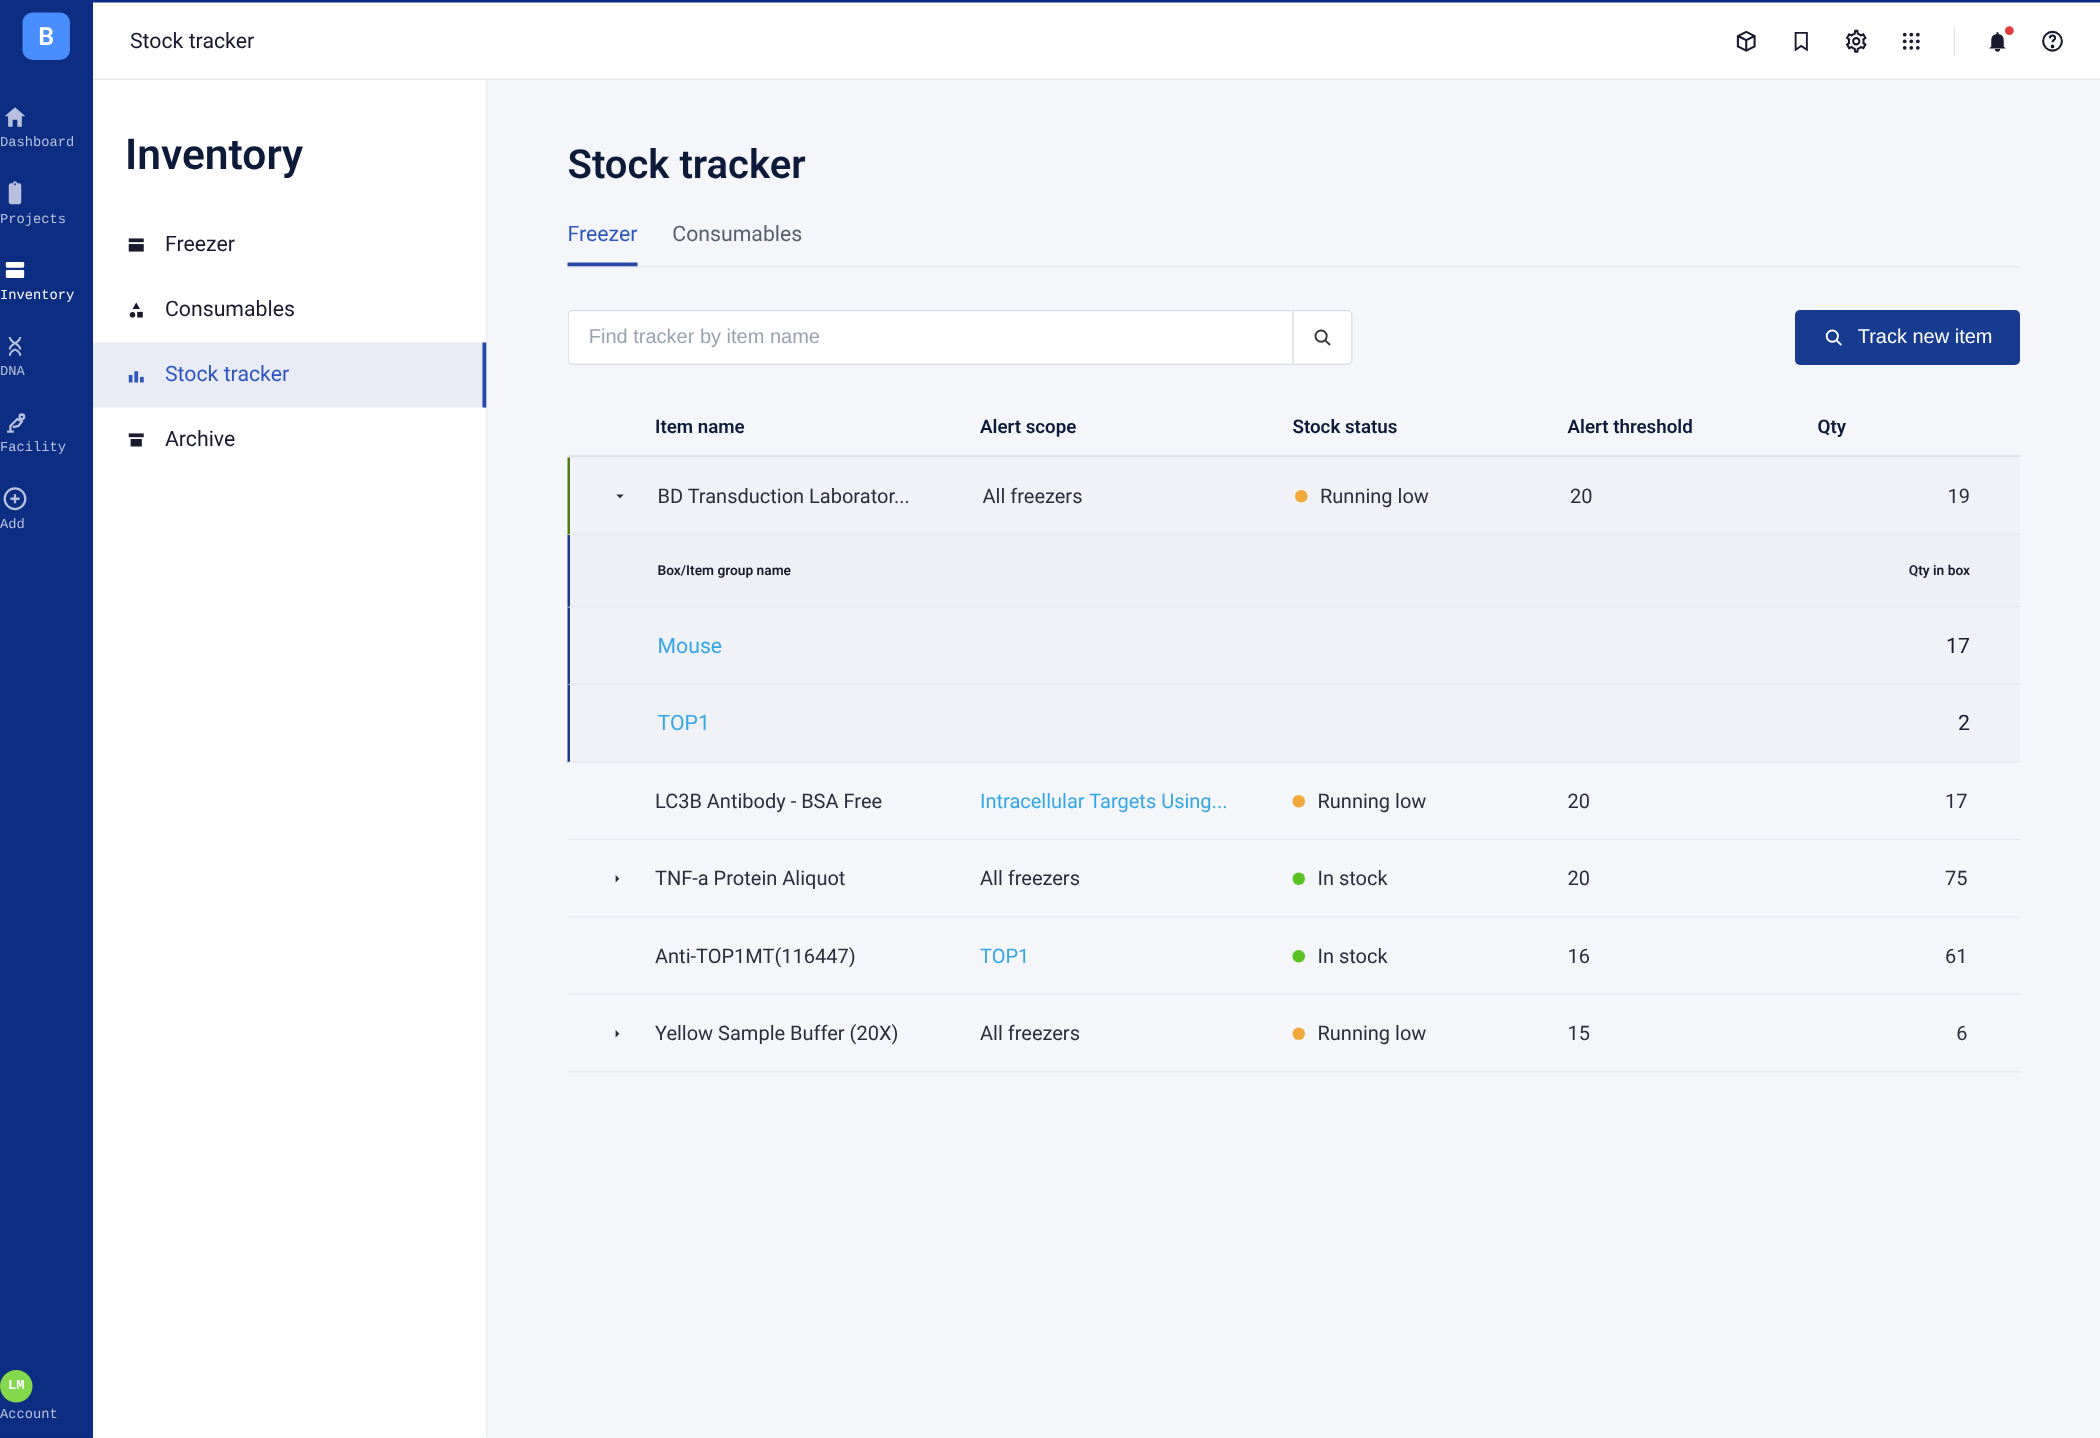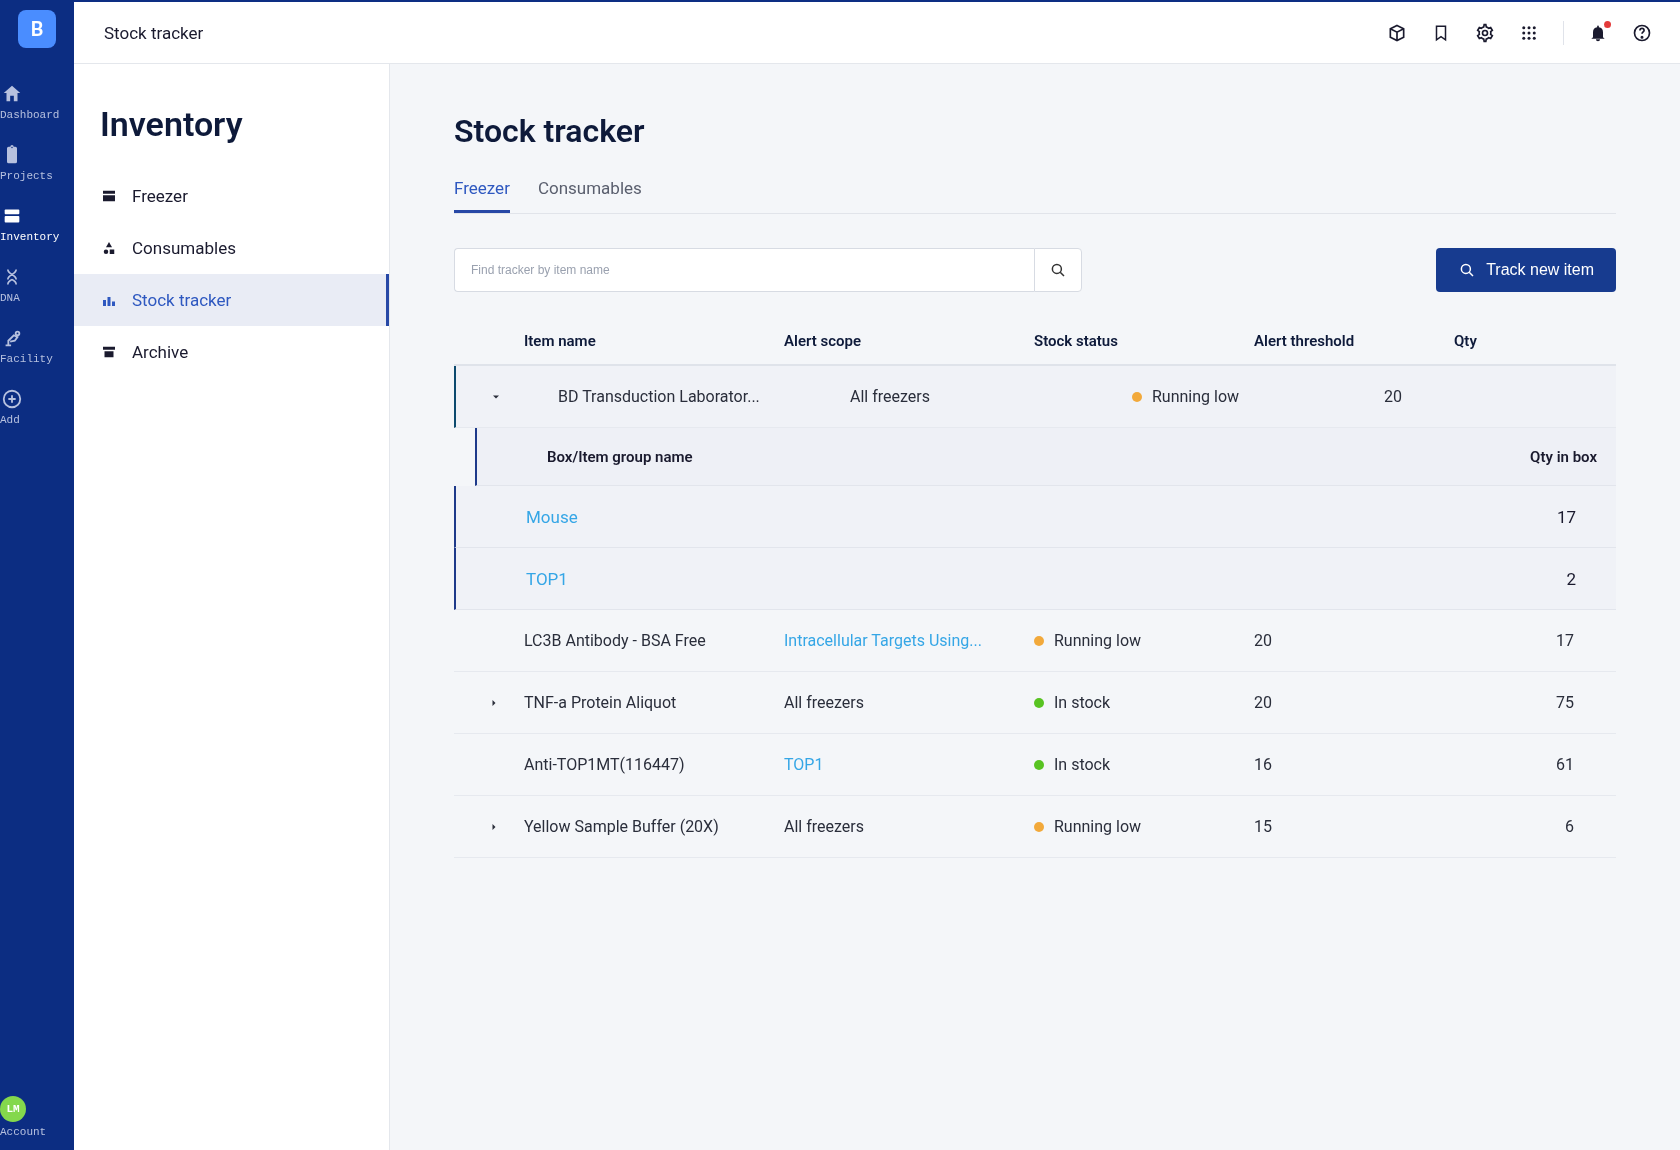--- a/index.html
+++ b/index.html
@@ -131,21 +131,21 @@
 .tab.active { color: #2e58c0; border-bottom-color: #2748a6; }
 
 .toolbar { display: flex; align-items: center; margin-bottom: 26px; }
 .searchgroup { display: flex; }
 .search-input {
   width: 580px; height: 44px;
   border: 1px solid #d7dbe3;
   border-right: none;
   border-radius: 4px 0 0 4px;
   padding: 0 16px;
-  font-size: 12px;
+  font-size: 16px;
   background: #fff;
   color: #1a1a2e;
 }
 .search-input::placeholder { color: #9aa1af; }
 .search-btn {
   width: 48px; height: 44px;
   border: 1px solid #d7dbe3;
   background: #fff;
   border-radius: 0 4px 4px 0;
   display: flex; align-items: center; justify-content: center;
@@ -178,29 +178,28 @@
   font-weight: 600;
   font-size: 15px;
   color: #0e1a3a;
 }
 .trow {
   height: 62px;
   border-bottom: 1px solid #e6e9ef;
   font-size: 16px;
   color: #2a2e3b;
 }
-.trow.expanded { background: #f0f2f7; border-left: 2px solid #0c4a6e; gap: 32px; }
+.trow.expanded { background: #f0f2f7; border-left: 2px solid #4d7c0f; }
 .subhead {
   height: 58px;
   background: #eef0f6;
   border-bottom: 1px solid #e2e5ec;
   border-left: 2px solid #1e3a8a;
   font-weight: 600;
-  font-size: 15px;
-  margin-left: 21px;
+  font-size: 11px;
 }
 .subrow {
   height: 62px;
   background: #f0f2f7;
   border-bottom: 1px solid #e2e5ec;
   border-left: 2px solid #1e3a8a;
   font-size: 17px;
 }
 .cell-expand { display:flex; justify-content:center; cursor:pointer; color:#2a2e3b; }
 .cell-num { padding-right: 24px; }

